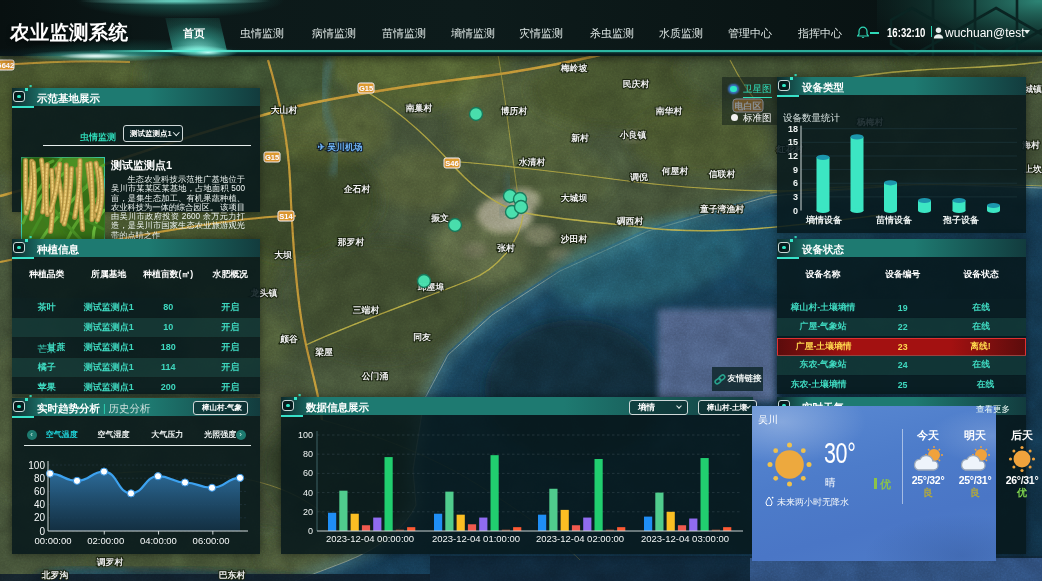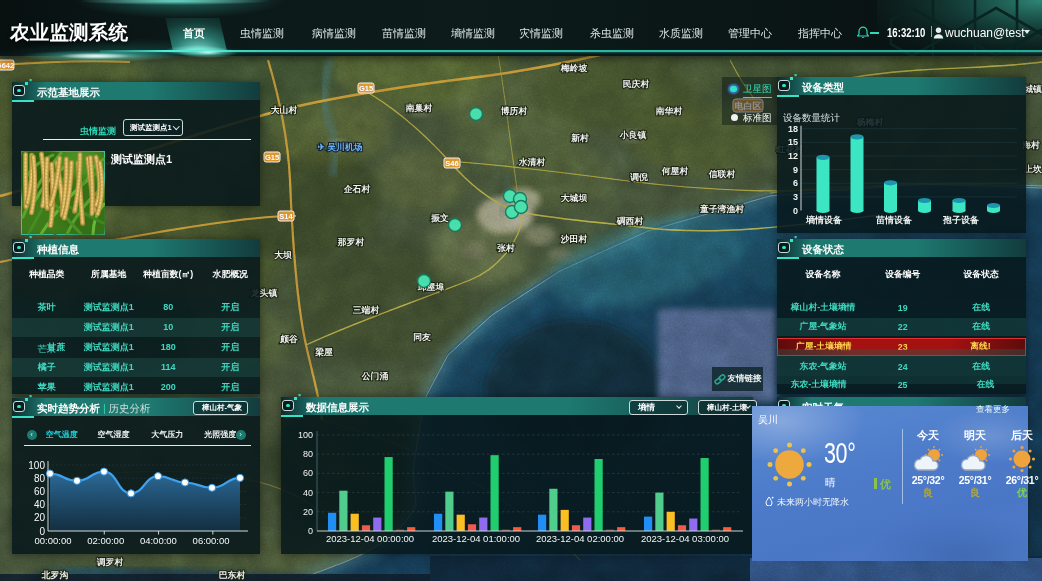--- a/index.html
+++ b/index.html
@@ -33,21 +33,21 @@
 .ptitle{position:absolute;left:25px;top:3.5px;font-size:10.5px;font-weight:bold;color:#fff;z-index:3;letter-spacing:0;}
 .ptitle .sub{font-weight:normal;color:#cfe0dd;}
 .ptitle .bar{color:#2fd9b8;font-weight:normal;}
 .pselect{position:absolute;border:1px solid #cfd8d8;border-radius:3px;color:#fff;font-weight:bold;background:rgba(10,35,38,.55);z-index:4;}
 .pselect span{position:absolute;left:8px;top:50%;transform:translateY(-50%);white-space:nowrap;}
 .caret{position:absolute;right:6px;top:50%;width:5px;height:5px;margin-top:-4px;border-right:1.4px solid #e8efee;border-bottom:1.4px solid #e8efee;transform:rotate(45deg);}
 .trow{position:absolute;left:0;right:0;display:flex;align-items:center;color:#3fd9c0;font-size:9px;}
 .trow div{text-align:center;white-space:nowrap;}
 .thead{color:#fff;font-size:8.8px;font-weight:bold;}
 
-#weather{position:absolute;left:752px;top:406px;width:276px;height:155px;z-index:40;
+#weather{position:absolute;left:752px;top:406px;width:244px;height:155px;z-index:40;
 background:
  radial-gradient(120px 60px at 30px 16px, rgba(255,255,255,.28), rgba(255,255,255,0) 70%),
  radial-gradient(90px 40px at 240px 30px, rgba(255,255,255,.17), rgba(255,255,255,0) 70%),
  radial-gradient(140px 60px at 210px 150px, rgba(30,60,120,.25), rgba(30,60,120,0) 70%),
  linear-gradient(165deg,#5b8ad3 0%, #4d7cca 40%, #4a76c6 70%, #4f7cc8 100%); padding-left: 16px;}
 #weather .city{position:absolute;left:6px;top:7px;color:#fff;font-size:10px;}
 #weather .big{position:absolute;left:72px;top:31px;color:#fff;font-size:29px;font-weight:normal;transform:scale(.74,1);transform-origin:0 0;letter-spacing:-.5px;}
 #weather .cond{position:absolute;left:73px;top:70px;color:#fff;font-size:10.5px;}
 #weather .aqi{position:absolute;left:122px;top:70.5px;color:#8bc34a;font-size:11px;font-weight:bold;}
 #weather .aqi b{display:inline-block;width:3px;height:10.5px;background:#8bc34a;margin-right:3px;vertical-align:-1px;}
@@ -291,21 +291,21 @@
     <div style="position:absolute;left:16px;top:28px;color:#fff;">标准图</div>
   </div>
 
   <div id="friend"><svg width="12" height="11" style="margin-right:2px;">
         <g stroke="#27a08c" stroke-width="1.6" fill="none">
           <rect x="1" y="5.2" width="6" height="4" rx="2" transform="rotate(-38 4 7.2)"></rect>
           <rect x="5" y="1.6" width="6" height="4" rx="2" transform="rotate(-38 8 3.6)"></rect>
         </g>
       </svg>友情链接</div>
 
-  <div class="panel" id="p1" style="left:12px;top:82px;width:248px;height:124px;">
+  <div class="panel" id="p1" style="left:12px;top:88px;width:248px;height:124px;">
     <div class="phead"></div>
     <div class="picon">
         <i></i>
       </div>
     <svg class="pspark" style="left:13px;top:-3px;" width="10" height="8">
         <rect x="0" y="3" width="3" height="3" fill="#35e6c6"></rect>
         <rect x="4.5" y="0" width="2.2" height="2.2" fill="#35e6c6" opacity=".85"></rect>
       </svg>
     <div class="punder"></div>
     <div class="ptitle">示范基地展示</div>
@@ -378,20 +378,21 @@
           <path d="M69.4,6.5 Q72.0,34.1 71.0,62.7" fill="none" stroke="#ecd07c" stroke-width="1.2" stroke-linecap="round" stroke-dasharray="1.6 2"></path>
           <path d="M75.0,6.1 Q82.0,37.2 75.1,53.9" fill="none" stroke="#ab8c3d" stroke-width="5" stroke-linecap="round"></path>
           <path d="M75.0,6.1 Q82.0,37.2 75.1,53.9" fill="none" stroke="#d3b159" stroke-width="3" stroke-linecap="round" stroke-dasharray="2.4 1.2"></path>
           <path d="M75.0,6.1 Q82.0,37.2 75.1,53.9" fill="none" stroke="#ecd07c" stroke-width="1.2" stroke-linecap="round" stroke-dasharray="1.6 2"></path>
           <path d="M78.9,11.8 Q83.9,41.7 76.6,63.0" fill="none" stroke="#ab8c3d" stroke-width="5" stroke-linecap="round"></path>
           <path d="M78.9,11.8 Q83.9,41.7 76.6,63.0" fill="none" stroke="#d3b159" stroke-width="3" stroke-linecap="round" stroke-dasharray="2.4 1.2"></path>
           <path d="M78.9,11.8 Q83.9,41.7 76.6,63.0" fill="none" stroke="#ecd07c" stroke-width="1.2" stroke-linecap="round" stroke-dasharray="1.6 2"></path>
         </g>
     </svg>
     <div class="abs" style="left:99px;top:70px;font-size:11px;font-weight:bold;color:#fff;">测试监测点1</div>
+    <div class="abs" style="left:99px;top:87px;width:134px;font-size:8.2px;line-height:9.25px;color:#eef5f2;text-align:justify;text-indent:2em;">生态农业科技示范推广基地位于吴川市某某区某基地，占地面积 500 亩，是集生态加工、有机果蔬种植、农业科技为一体的综合园区。 该项目由吴川市政府投资 2600 余万元力打造，是吴川市国家生态农业旅游观光带的点睛之作</div>
   </div>
 
   <div class="panel" id="p2" style="left:12px;top:239px;width:248px;height:155px;">
     <div class="phead"></div>
     <div class="picon">
         <i></i>
       </div>
     <svg class="pspark" style="left:13px;top:-3px;" width="10" height="8">
         <rect x="0" y="3" width="3" height="3" fill="#35e6c6"></rect>
         <rect x="4.5" y="0" width="2.2" height="2.2" fill="#35e6c6" opacity=".85"></rect>
@@ -647,21 +648,21 @@
         <div class="trow" style="top:79.3px;height:18px;font-size:8.8px;font-weight:bold;background:rgba(35,95,88,.38);">
           <div style="width:37%;">广屋-气象站</div>
           <div style="width:27%;">22</div>
           <div style="width:36%;">在线</div>
         </div>
         <div class="trow" style="top:98.6px;height:18px;font-size:8.8px;font-weight:bold;background:linear-gradient(90deg,#5c0c0c,#a31111 30%,#a31111 70%,#5c0c0c);border:1px solid #e03030;color:#ffd84d;">
           <div style="width:37%;">广屋-土壤墒情</div>
           <div style="width:27%;">23</div>
           <div style="width:36%;">离线!</div>
         </div>
-        <div class="trow" style="top:110px;height:35px;font-size:8.8px;font-weight:bold;background:rgba(35,95,88,.38);">
+        <div class="trow" style="top:116px;height:20px;font-size:8.8px;font-weight:bold;background:rgba(35,95,88,.38);">
           <div style="width:37%;">东农-气象站</div>
           <div style="width:27%;">24</div>
           <div style="width:36%;">在线</div>
         </div>
         <div class="trow" style="top:137.2px;height:18px;font-size:8.8px;font-weight:bold;background:rgba(10,35,40,.25);gap:12px;">
           <div style="width:37%;">东农-土壤墒情</div>
           <div style="width:27%;">25</div>
           <div style="width:36%;">在线</div>
         </div>
       </div>

